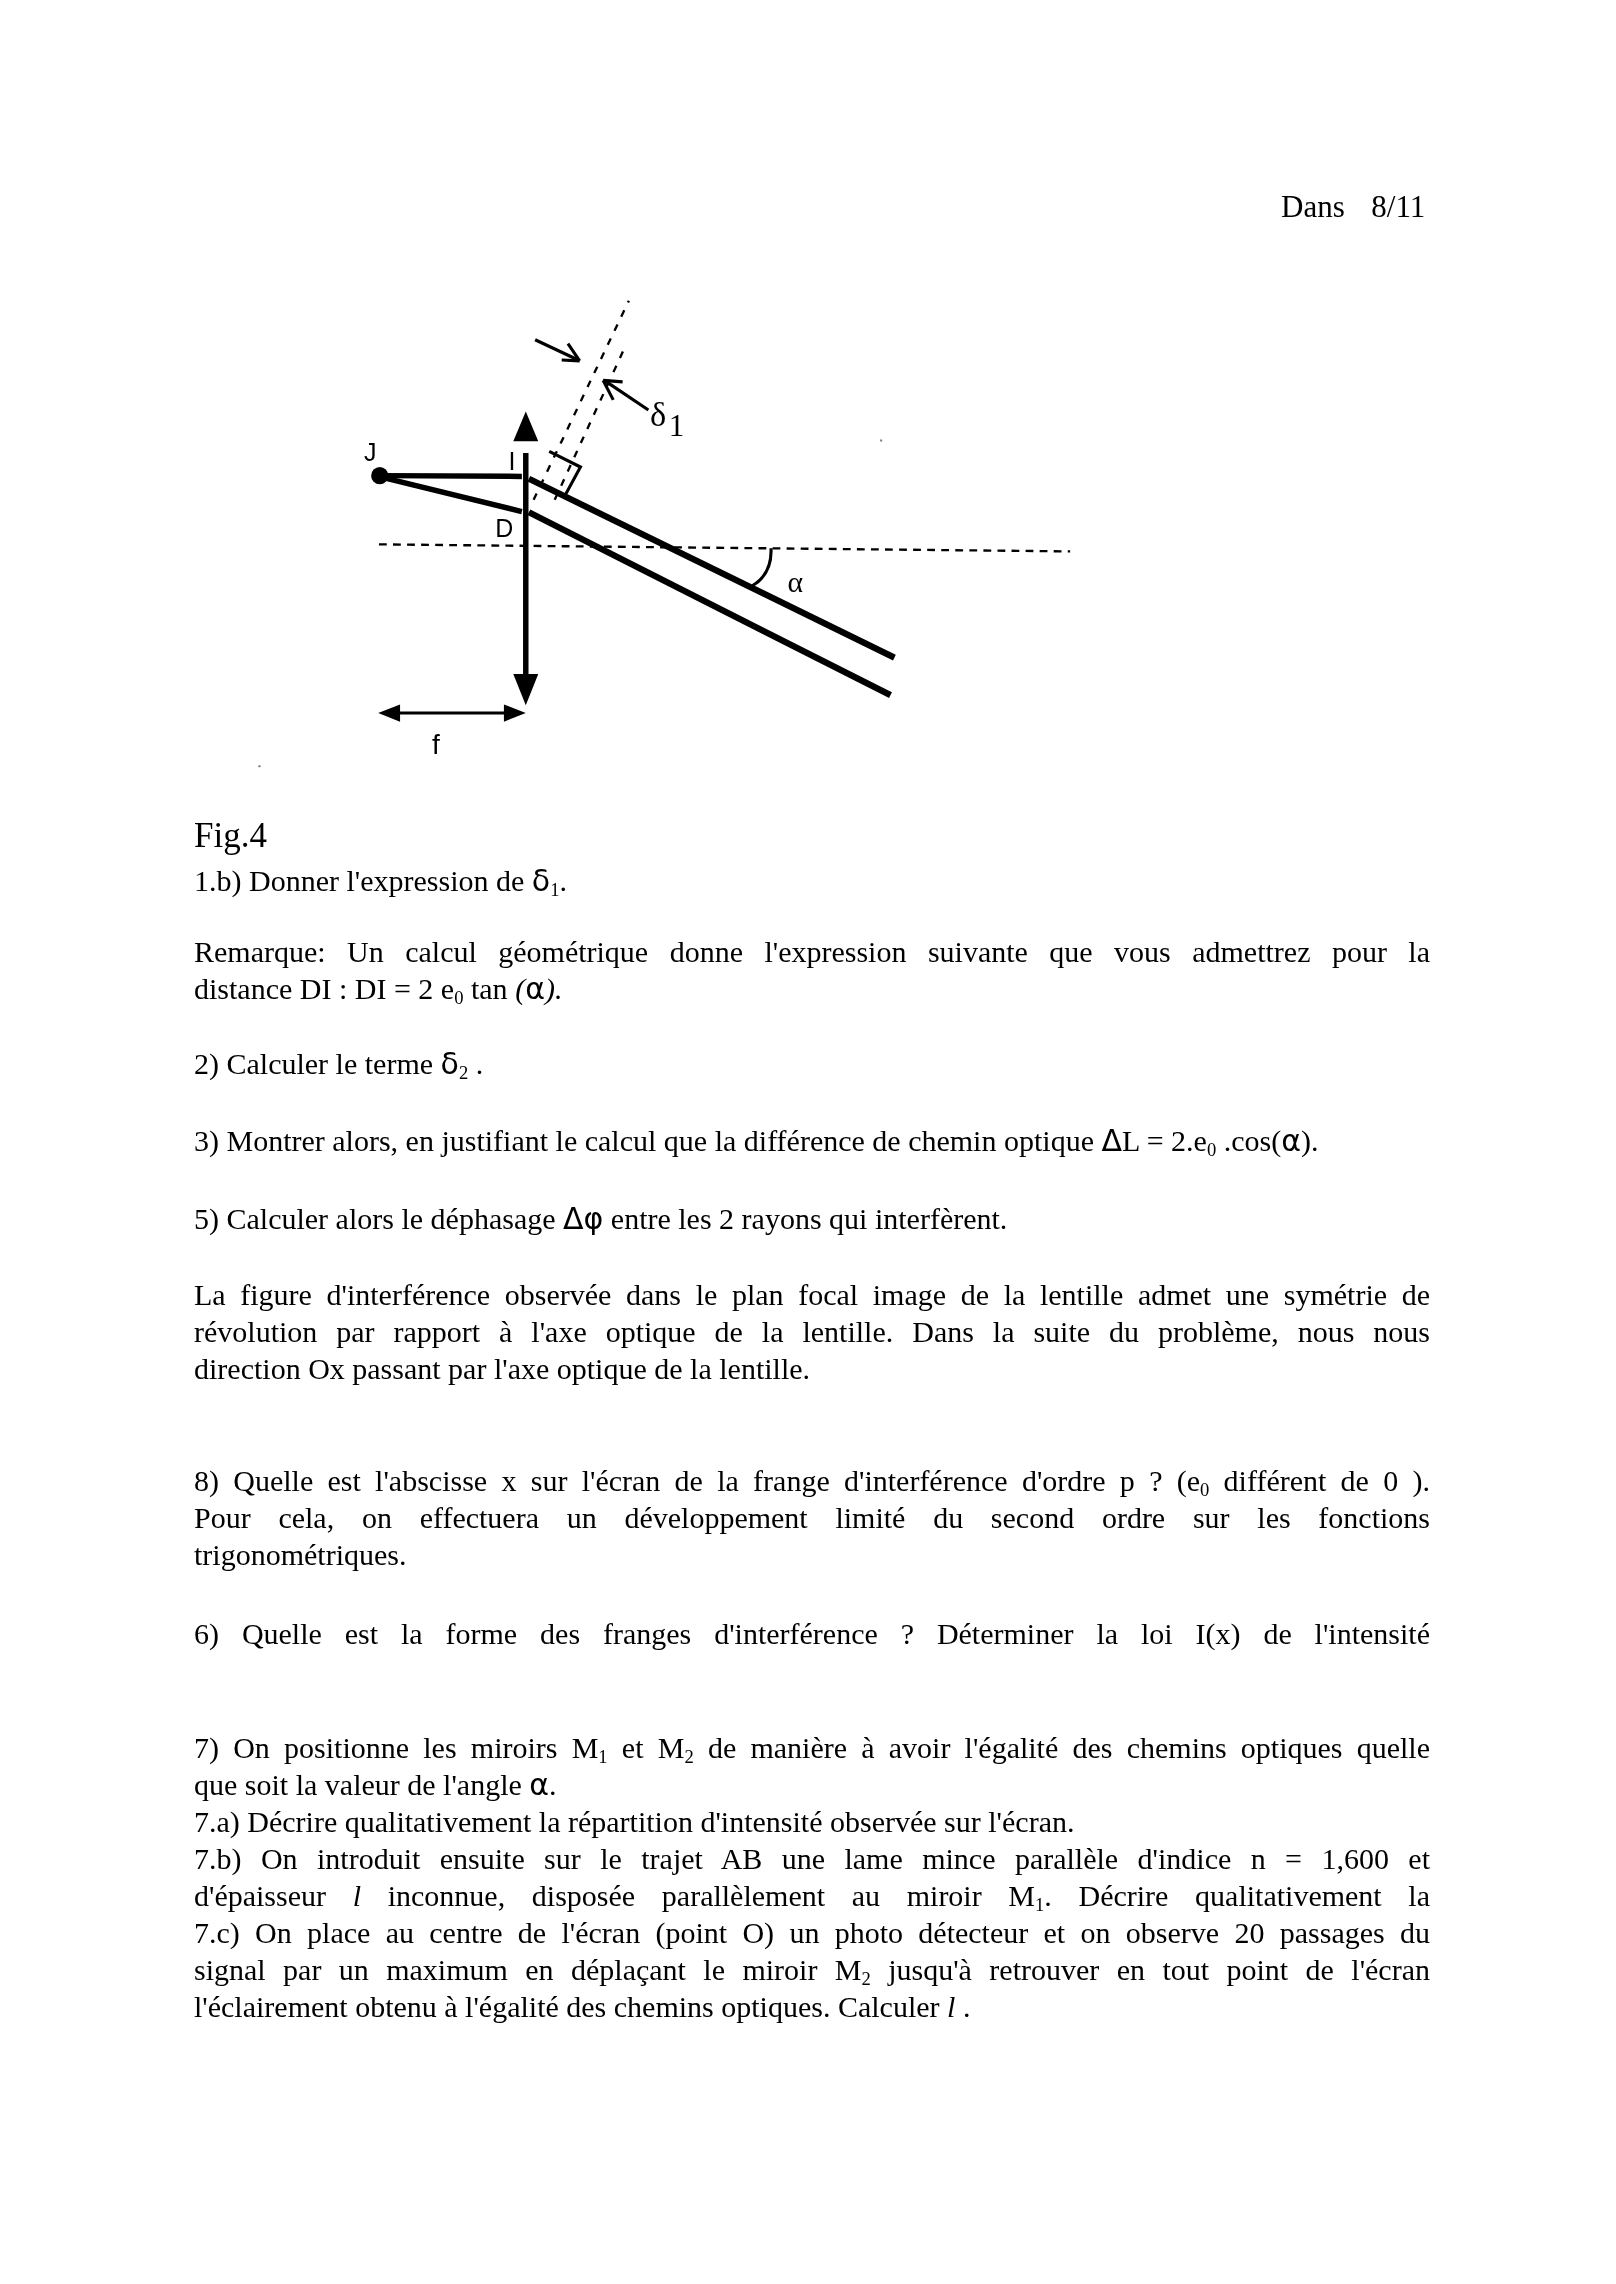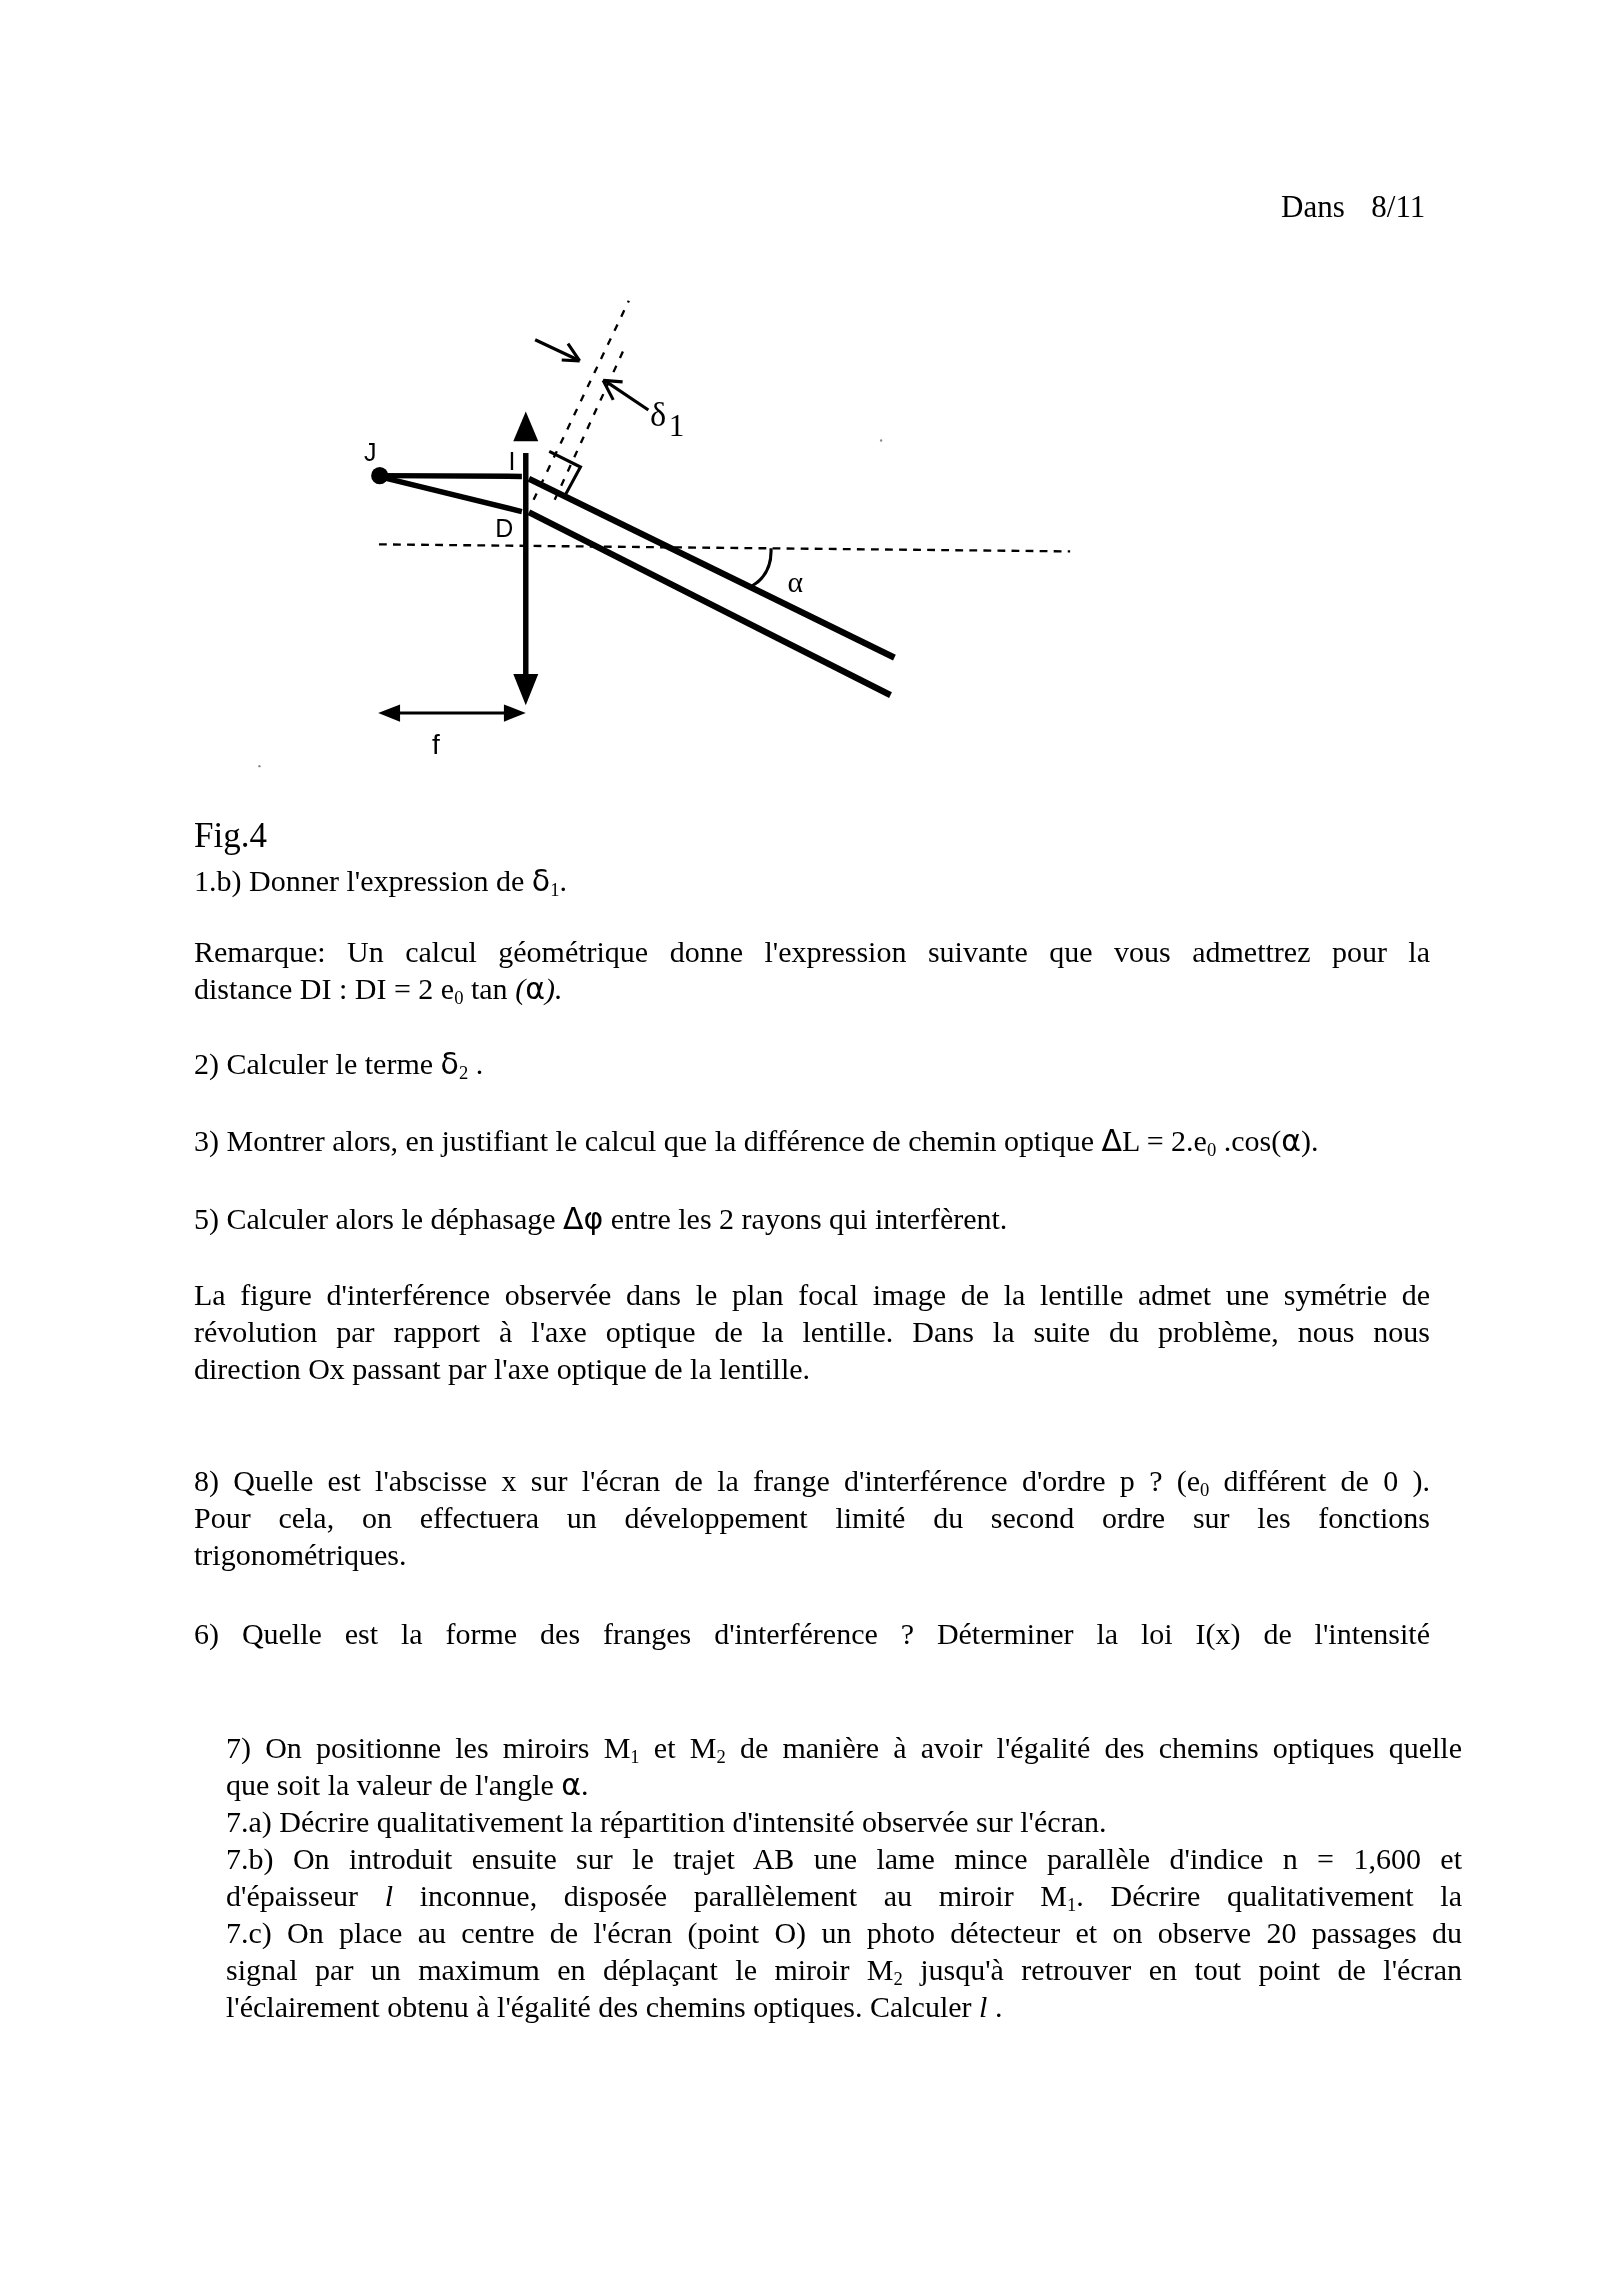--- a/index.html
+++ b/index.html
@@ -102,21 +102,21 @@
 <div class="txt serif" style="top:1462px;">
   <span class="line justify-line"><span>8) Quelle est l'abscisse x sur l'écran de la frange d'interférence d'ordre p ? (e</span><sub>0</sub><span> différent de 0 ).</span></span>
   <span class="line justify-line">Pour cela, on effectuera un développement limité du second ordre sur les fonctions</span>
   <span class="line">trigonométriques.</span>
 </div>
 
 <div class="txt serif" style="top:1615px;">
   <span class="line justify-line">6) Quelle est la forme des franges d'interférence ? Déterminer la loi I(x) de l'intensité</span>
 </div>
 
-<div class="txt serif" style="top:1729px;margin-left:32px;">
+<div class="txt serif" style="top:1729px;">
   <span class="line justify-line"><span>7) On positionne les miroirs M</span><sub>1</sub><span> et M</span><sub>2</sub><span> de manière à avoir l'égalité des chemins optiques quelle</span></span>
   <span class="line"><span>que soit la valeur de l'angle </span><span class="greek">α</span><span>.</span></span>
   <span class="line">7.a) Décrire qualitativement la répartition d'intensité observée sur l'écran.</span>
   <span class="line justify-line">7.b) On introduit ensuite sur le trajet AB une lame mince parallèle d'indice n = 1,600 et</span>
   <span class="line justify-line"><span>d'épaisseur </span><span class="ital">l</span><span> inconnue, disposée parallèlement au miroir M</span><sub>1</sub><span>. Décrire qualitativement la</span></span>
   <span class="line justify-line">7.c) On place au centre de l'écran (point O) un photo détecteur et on observe 20 passages du</span>
   <span class="line justify-line"><span>signal par un maximum en déplaçant le miroir M</span><sub>2</sub><span> jusqu'à retrouver en tout point de l'écran</span></span>
   <span class="line"><span>l'éclairement obtenu à l'égalité des chemins optiques. Calculer </span><span class="ital">l</span><span> .</span></span>
 </div>
 

